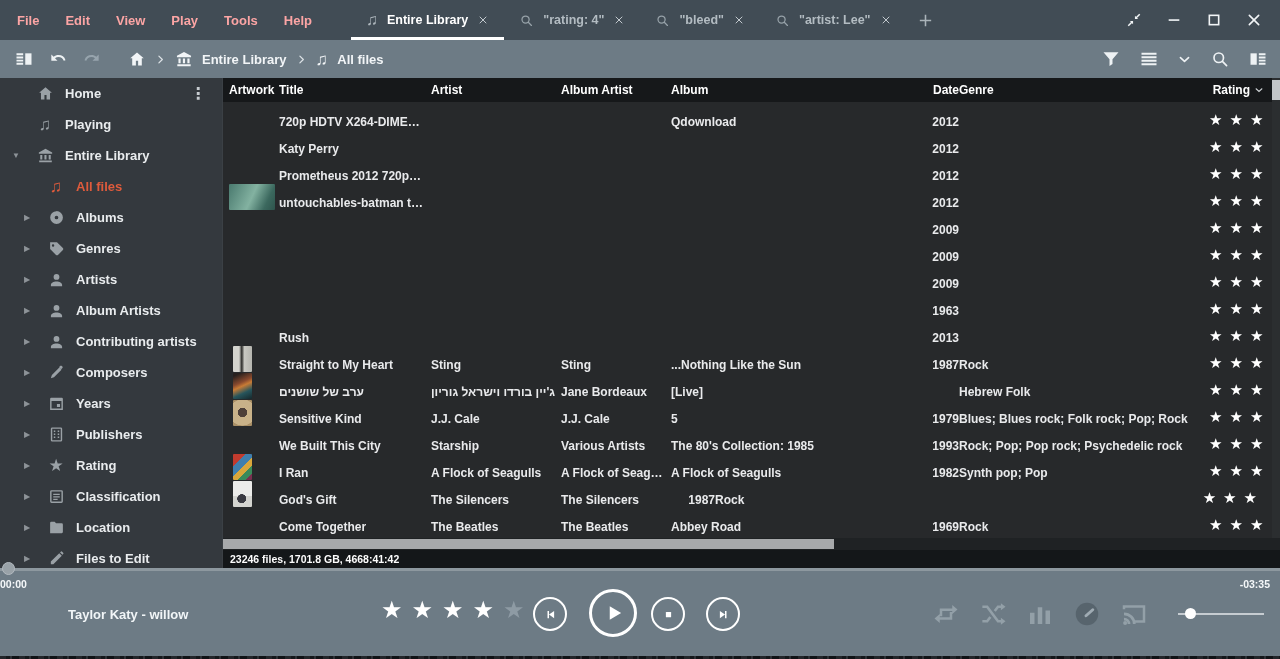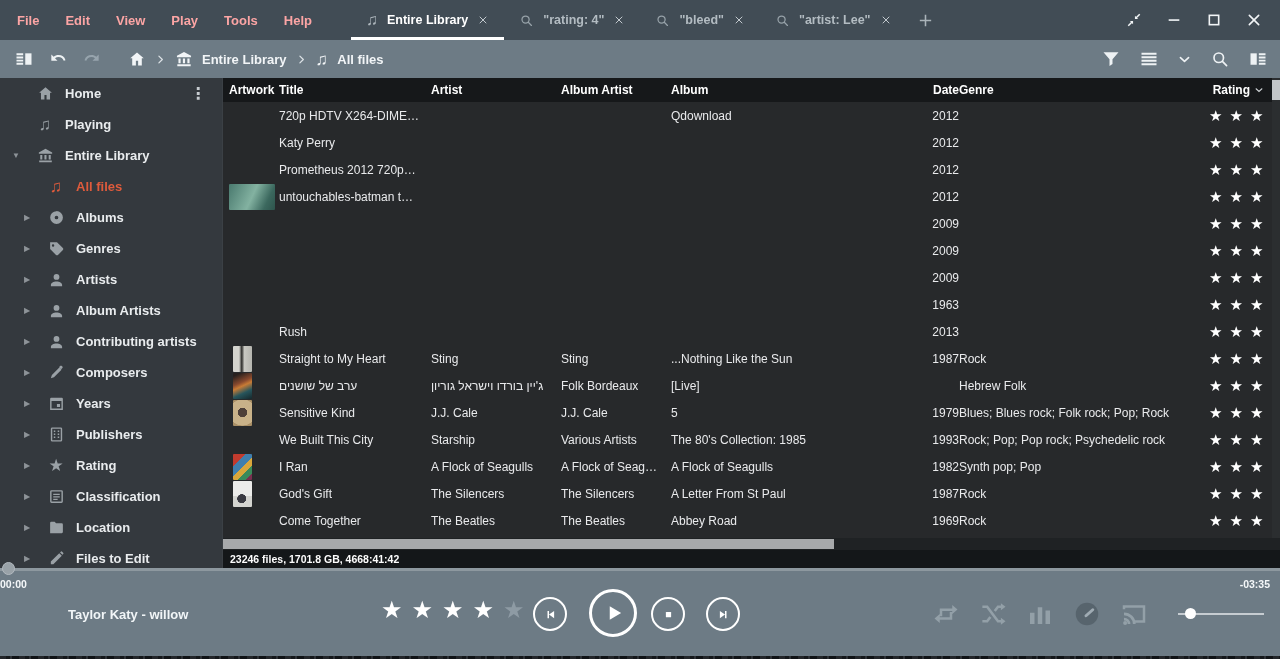--- a/index.html
+++ b/index.html
@@ -45,21 +45,21 @@
   .s-item { height:31px; display:flex; align-items:center; padding-left:8px; color:#e9ecee; cursor:default; }
   .s-item .exp { width:27px; color:#8d9398; font-size:8px; display:flex; padding-left:4px; }
   .s-item.lvl1 .exp { width:38px; padding-left:16px; }
   .s-item .s-ic { width:20px; margin-right:10px; font-size:17px; color:#9aa1a6; display:flex; justify-content:center; }
   .s-item .s-lbl { font-size:13px; font-weight:700; white-space:nowrap; }
   .s-item.selected .s-ic, .s-item.selected .s-lbl { color:#df5b3c; }
 
   .content { flex:1; background:#27292b; position:relative; border-left:1px solid #3b4045; min-width:0; }
   .thead { height:24px; background:#16181a; display:flex; align-items:center; color:#ffffff; font-size:12px; font-weight:700; }
   .rows { height:432px; overflow:hidden; }
-  .row { height:27px; display:flex; align-items:center; color:#e9eaec; font-size:12px; font-weight:400; }
+  .row { height:27px; display:flex; align-items:flex-end; color:#e9eaec; font-size:12px; font-weight:700; }
   .cell { white-space:nowrap; overflow:hidden; }
   .c-art { width:56px; padding-left:6px; flex:0 0 56px; display:flex; align-items:center; }
   .c-title { width:152px; flex:0 0 152px; }
   .c-artist { width:130px; flex:0 0 130px; }
   .c-aartist { width:110px; flex:0 0 110px; }
   .c-album { width:244px; flex:0 0 244px; }
   .c-date { width:44px; flex:0 0 44px; text-align:right; }
   .c-genre { width:250px; flex:0 0 250px; padding-left:0; }
   .c-rating { flex:1; text-align:right; padding-right:16px; }
   .thead .c-rating { display:flex; justify-content:flex-end; align-items:center; gap:4px; }
@@ -549,21 +549,21 @@
             <div class="cell c-date">1987</div>
             <div class="cell c-genre">Rock</div>
             <div class="cell c-rating"><span class="stars3">★★★</span></div>
           </div>
           <div class="row">
             <div class="cell c-art">
               <div class="art art-jane-bordeaux"></div>
             </div>
             <div class="cell c-title">ערב של שושנים</div>
             <div class="cell c-artist">ג'יין בורדו וישראל גוריון</div>
-            <div class="cell c-aartist">Folk Bordeaux</div>
+            <div class="cell c-aartist">Jane Bordeaux</div>
             <div class="cell c-album">[Live]</div>
             <div class="cell c-date"></div>
             <div class="cell c-genre">Hebrew Folk</div>
             <div class="cell c-rating"><span class="stars3">★★★</span></div>
           </div>
           <div class="row">
             <div class="cell c-art">
               <div class="art art-jj-cale"></div>
             </div>
             <div class="cell c-title">Sensitive Kind</div>
@@ -598,21 +598,20 @@
             <div class="cell c-genre">Synth pop; Pop</div>
             <div class="cell c-rating"><span class="stars3">★★★</span></div>
           </div>
           <div class="row">
             <div class="cell c-art">
               <div class="art art-silencers"></div>
             </div>
             <div class="cell c-title">God's Gift</div>
             <div class="cell c-artist">The Silencers</div>
             <div class="cell c-aartist">The Silencers</div>
-            <div class="cell c-album">A Letter From St Paul</div>
             <div class="cell c-date">1987</div>
             <div class="cell c-genre">Rock</div>
             <div class="cell c-rating"><span class="stars3">★★★</span></div>
           </div>
           <div class="row">
             <div class="cell c-art"></div>
             <div class="cell c-title">Come Together</div>
             <div class="cell c-artist">The Beatles</div>
             <div class="cell c-aartist">The Beatles</div>
             <div class="cell c-album">Abbey Road</div>

